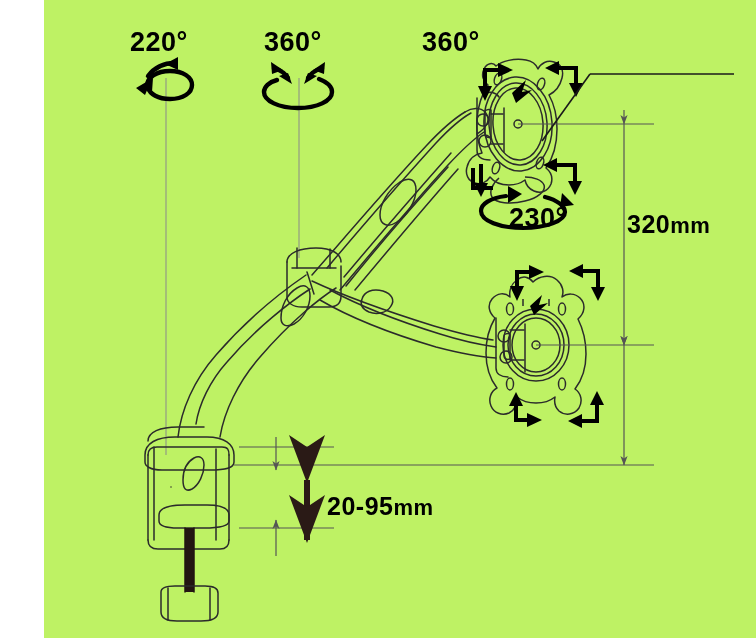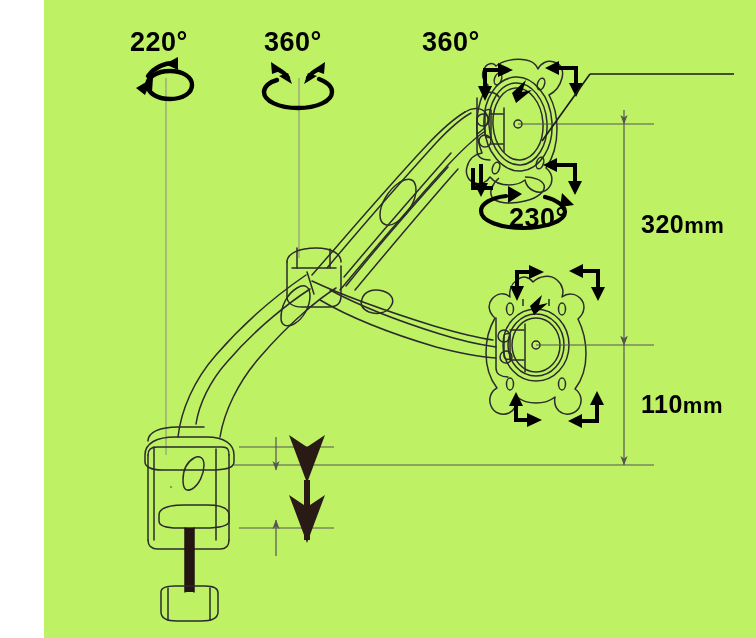--- a/index.html
+++ b/index.html
@@ -279,22 +279,22 @@
 
   <div class="lbl deg" style="left:86px;  top:29px;">220°</div>
 
   <div class="lbl deg" style="left:220px; top:29px;">360°</div>
 
   <div class="lbl deg" style="left:378px; top:29px;">360°</div>
 
 
   <div class="lbl deg" style="left:465px; top:205px;">230°</div>
 
-  <div class="lbl dim" style="left:597px; top:212px;">
+  <div class="lbl dim" style="left:583px; top:212px;">
     <span>320</span><span class="u">mm</span>
   </div>
 
-  <div class="lbl dim" style="left:597px; top:392px;">
-    <span>110</span><span class="u">mm</span>
+
+  <div class="lbl dim" style="left:283px; top:494px;">
+    <span>20-95</span><span class="u">mm</span>
   </div>
 
-
 </div>
 
 </body></html>

